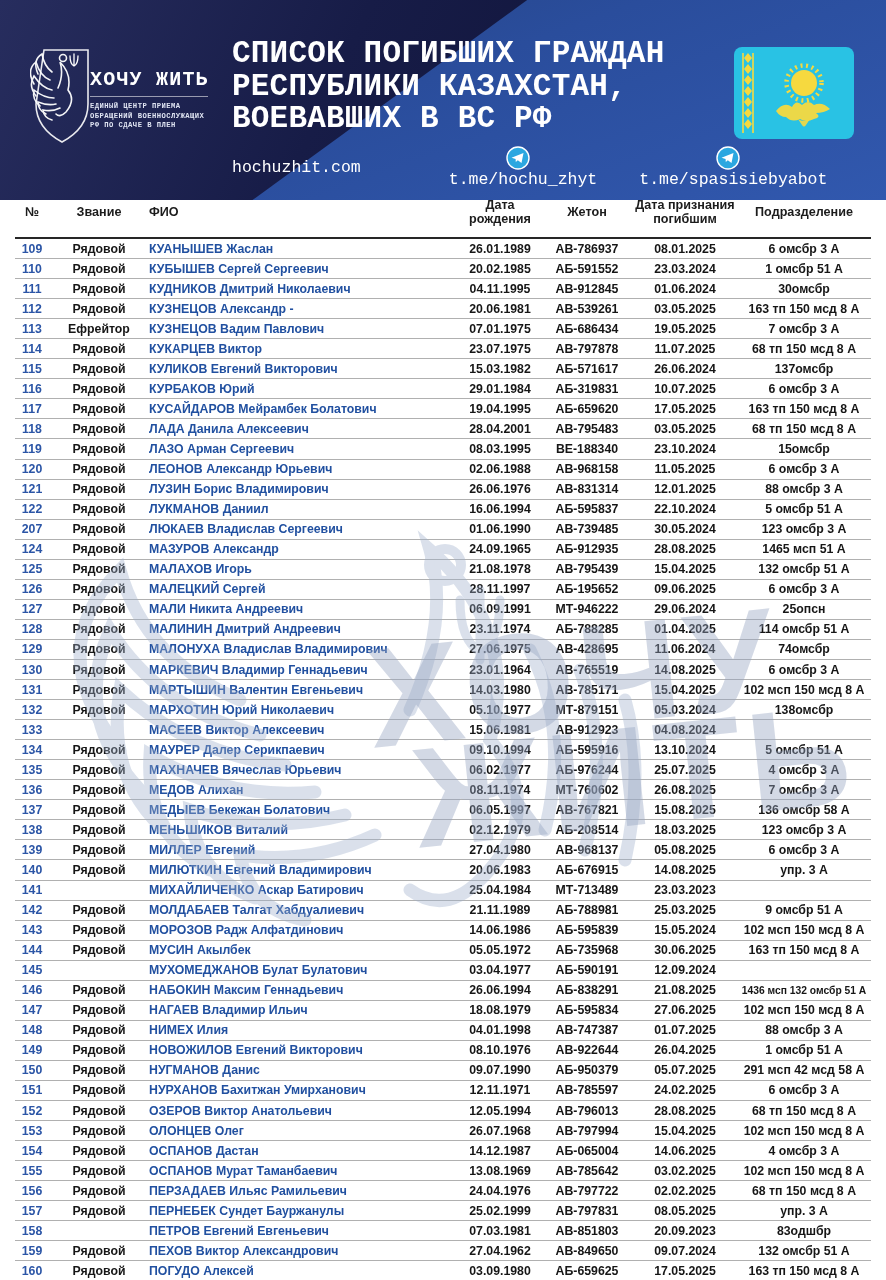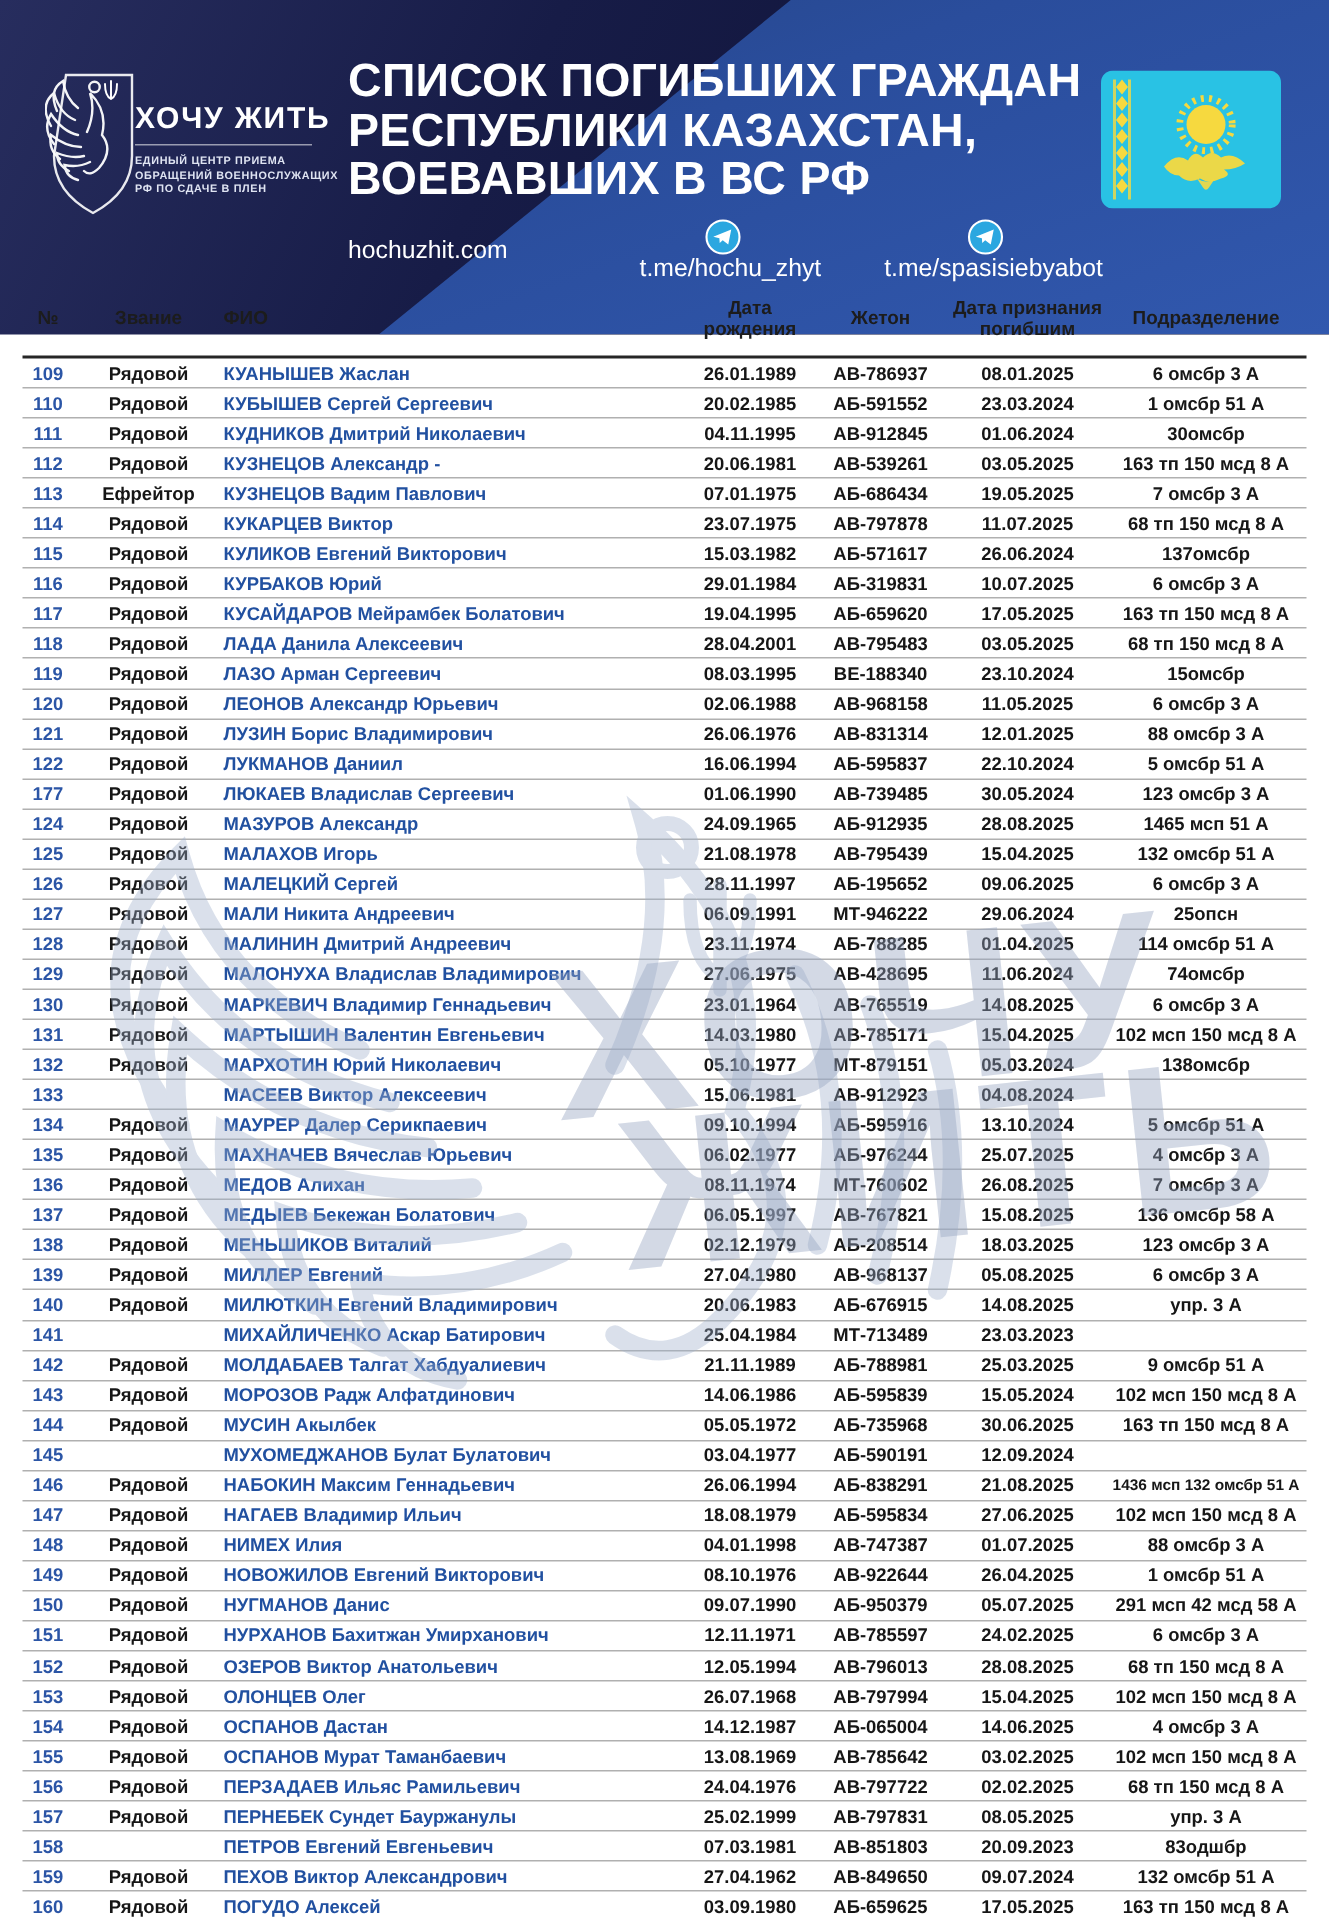--- a/index.html
+++ b/index.html
@@ -1,21 +1,21 @@
 <!DOCTYPE html>
 <html><head>
 <meta charset="utf-8">
 <style>
   html,body{margin:0;padding:0;background:#fff;}
   .page{position:relative;width:886px;height:1280px;background:#fff;overflow:hidden;
         font-family:"Liberation Sans","DejaVu Sans",sans-serif;}
 
   
-  .banner{position:absolute;left:0;top:0;width:886px;height:223px;
-          background:linear-gradient(115deg,#272d5e 0%,#171c47 38%,#10143a 75%);overflow:hidden;}
+  .banner{position:absolute;left:0;top:0;width:886px;height:200px;
+          background:linear-gradient(115deg,#272d5e 0%,#171c47 38%,#10143a 75%);overflow:hidden;font-family:Liberation Mono, monospace;}
   .banner-right{position:absolute;inset:0;
           background:linear-gradient(160deg,#24427f 0%,#2a4d9c 45%,#3158ae 100%);
           clip-path:polygon(59.5% 0,100% 0,100% 100%,28.5% 100%);}
   .logo{position:absolute;left:30px;top:44px;width:190px;height:110px;}
   .logo svg{position:absolute;left:0;top:0;}
   .logo-text{position:absolute;left:60px;top:24px;width:130px;}
   .logo-title{color:#fff;font-size:20px;font-weight:700;letter-spacing:1.2px;white-space:nowrap;}
   .logo-rule{width:118px;height:1px;background:rgba(255,255,255,.55);margin:5px 0 5px 0;}
   .logo-sub{color:#dfe4f2;font-size:7.2px;font-weight:700;letter-spacing:.45px;line-height:9.5px;white-space:nowrap;}
   .title{position:absolute;left:232px;top:38px;color:#fff;font-size:31px;line-height:32.5px;
@@ -254,21 +254,21 @@
         <div class="tr">
           <div class="td c-num">122</div>
           <div class="td c-rank">Рядовой</div>
           <div class="td c-name">ЛУКМАНОВ Даниил</div>
           <div class="td c-dob">16.06.1994</div>
           <div class="td c-tok">АБ-595837</div>
           <div class="td c-dod">22.10.2024</div>
           <div class="td c-unit">5 омсбр 51 А</div>
         </div>
         <div class="tr">
-          <div class="td c-num">177</div>
+          <div class="td c-num">207</div>
           <div class="td c-rank">Рядовой</div>
           <div class="td c-name">ЛЮКАЕВ Владислав Сергеевич</div>
           <div class="td c-dob">01.06.1990</div>
           <div class="td c-tok">АВ-739485</div>
           <div class="td c-dod">30.05.2024</div>
           <div class="td c-unit">123 омсбр 3 А</div>
         </div>
         <div class="tr">
           <div class="td c-num">124</div>
           <div class="td c-rank">Рядовой</div>

